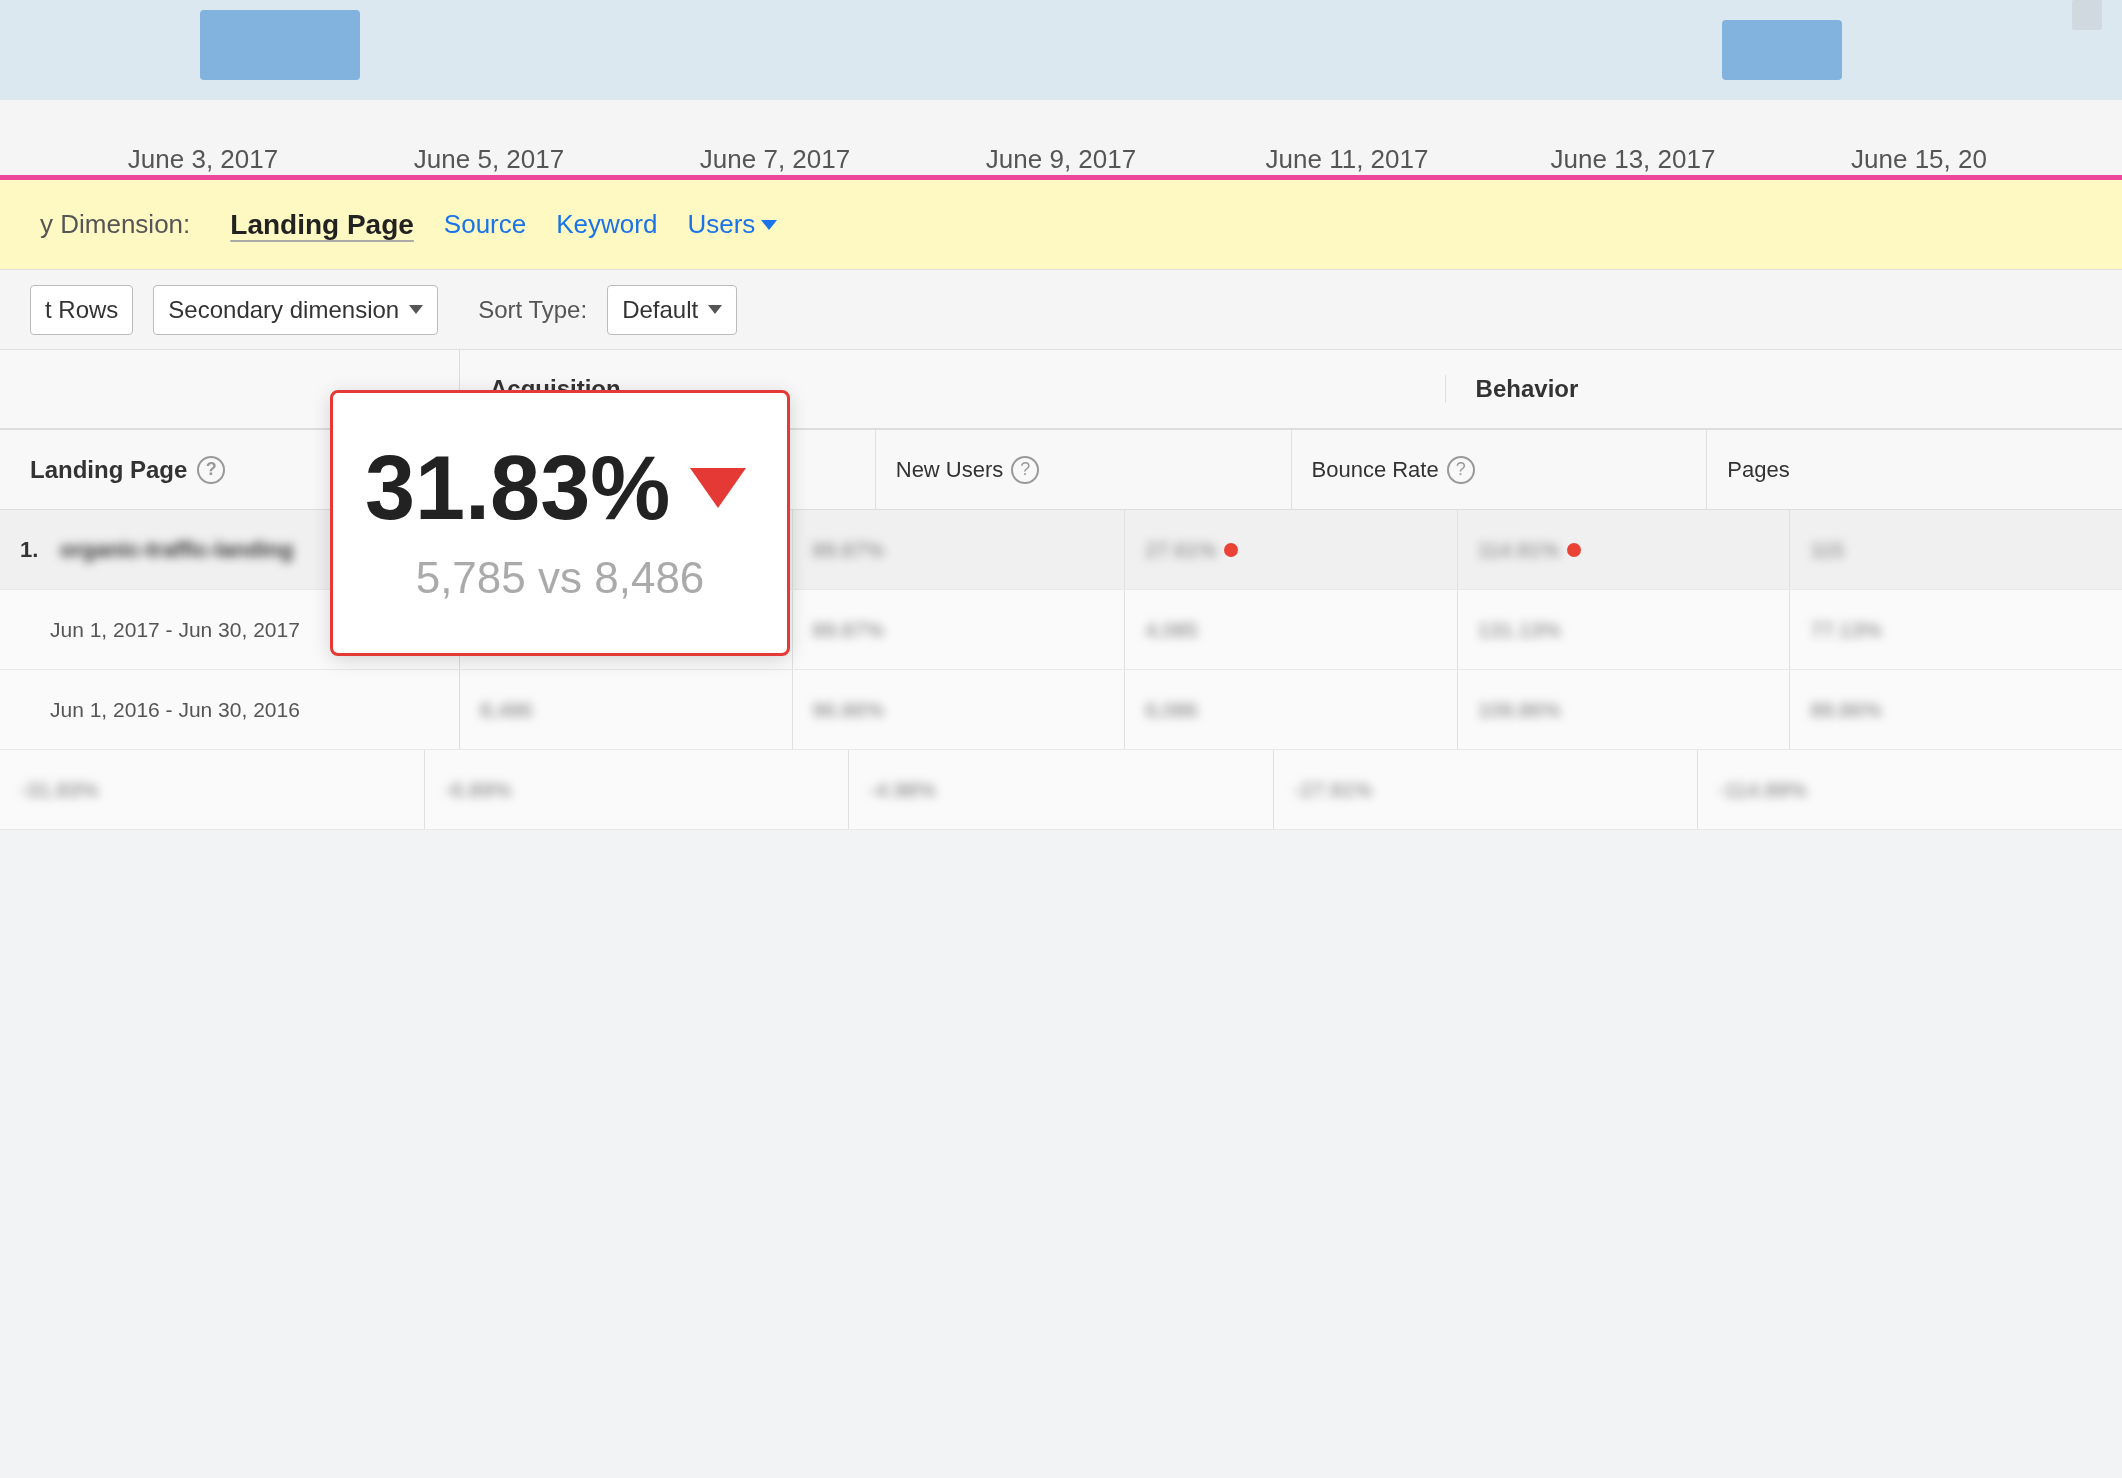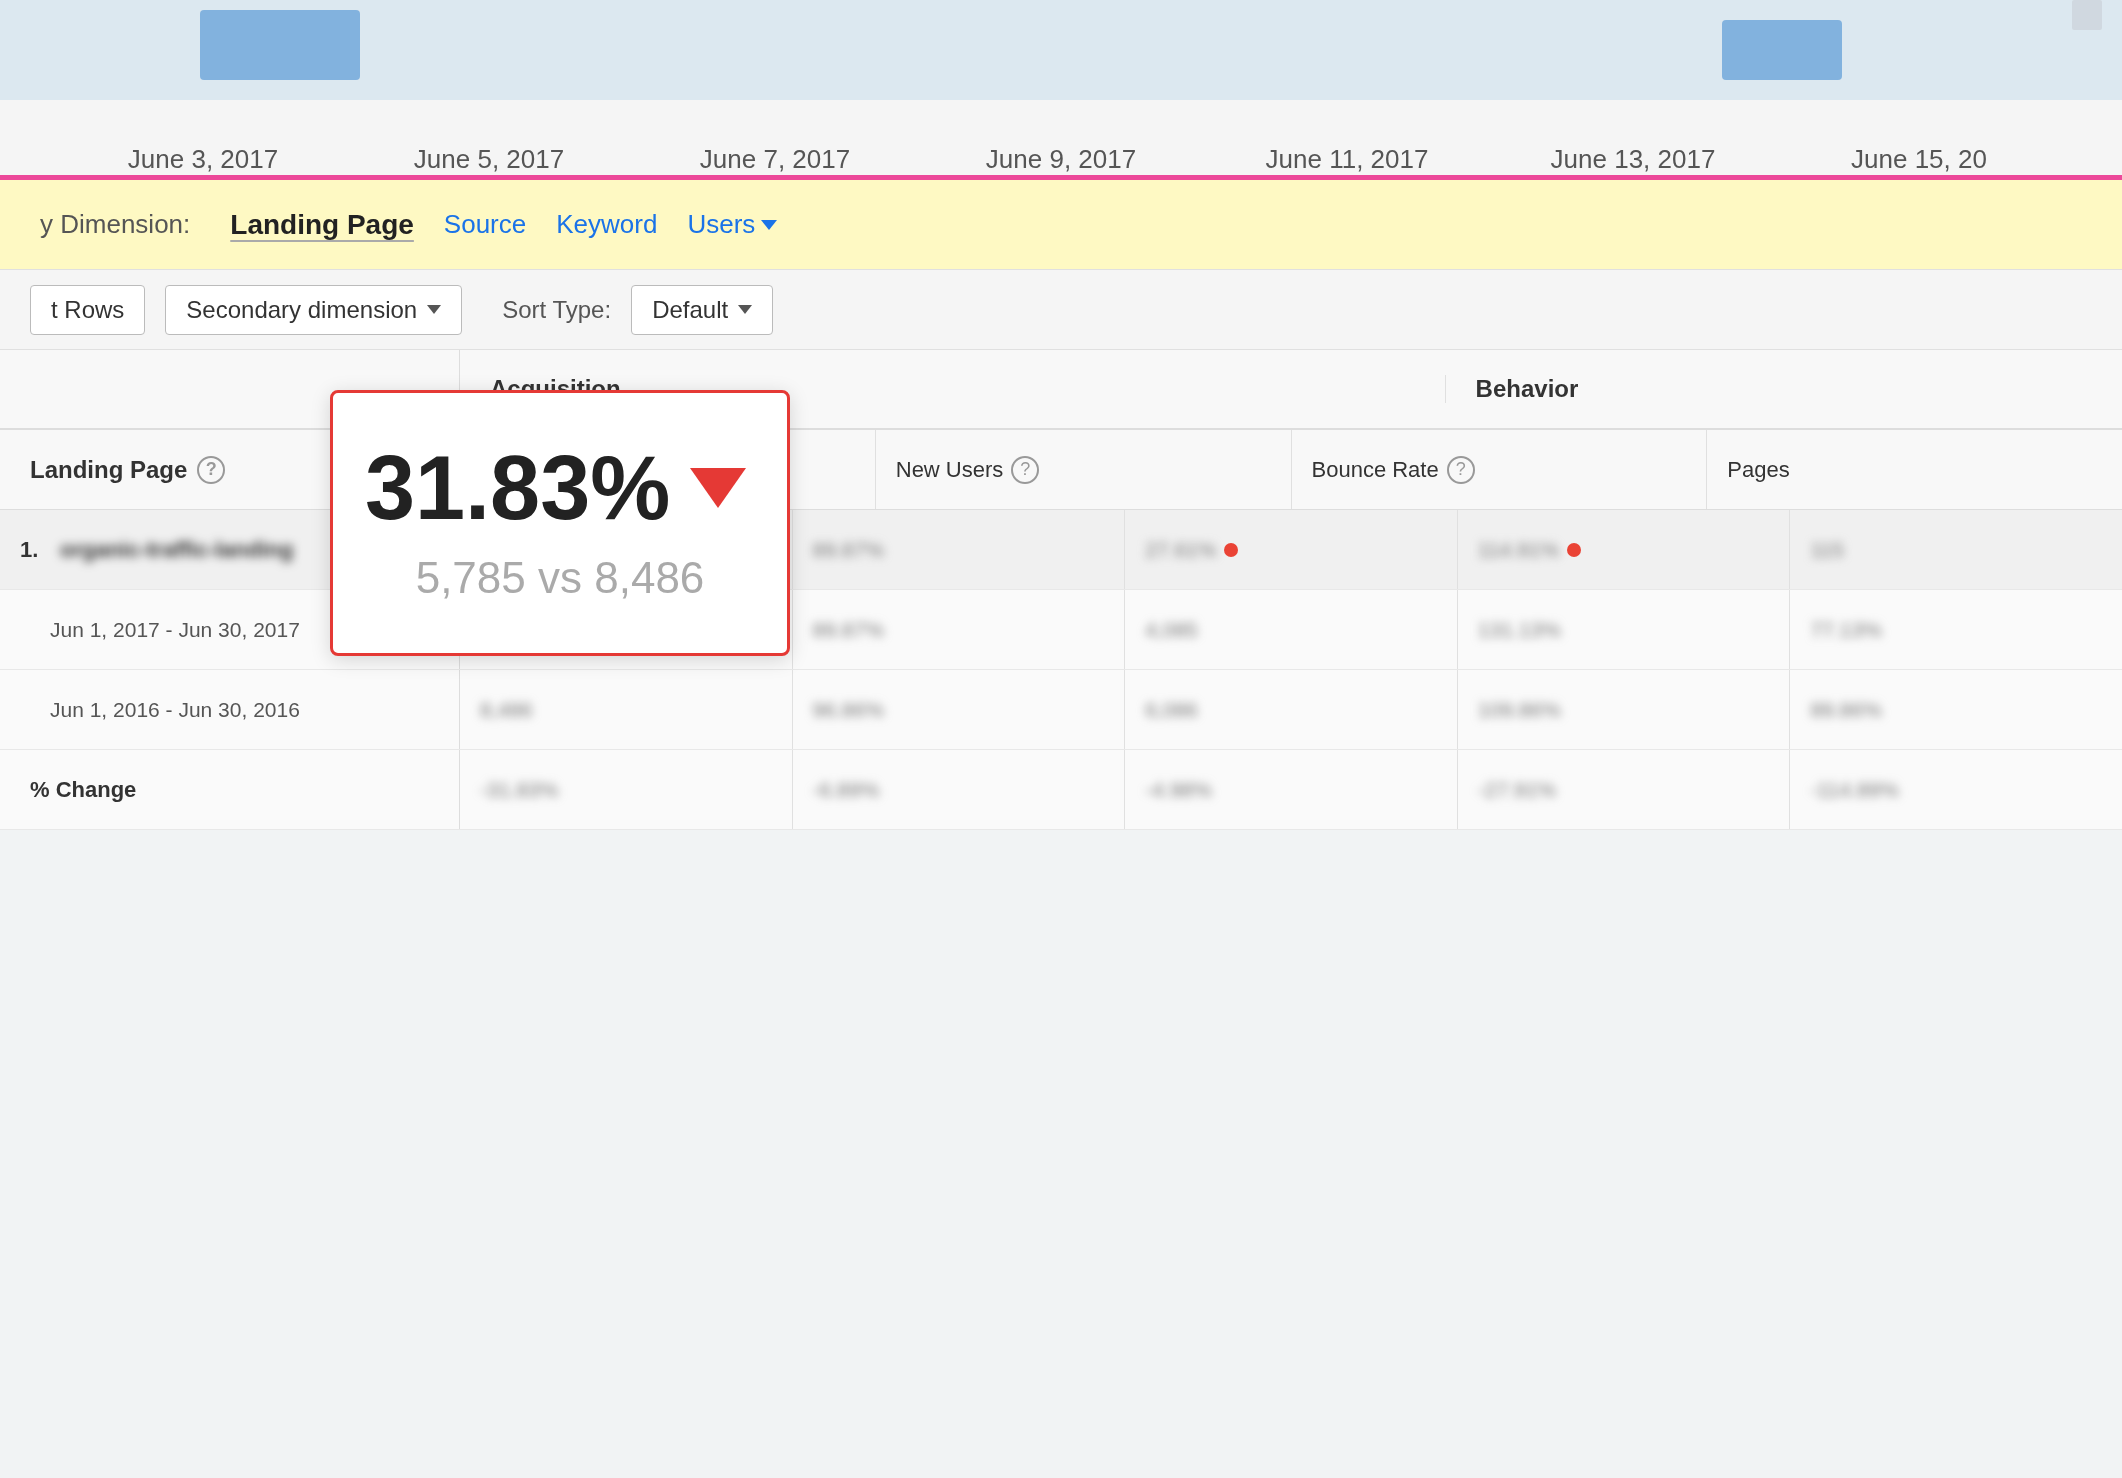--- a/index.html
+++ b/index.html
@@ -92,21 +92,21 @@
       display: flex;
       align-items: center;
       padding: 0 30px;
       gap: 20px;
       border-bottom: 1px solid #e0e0e0;
     }
     .toolbar-btn {
       border: 1px solid #bbb;
       background: white;
       border-radius: 4px;
-      padding: 10px 20px;
+      padding: 10px 14px;
       font-size: 24px;
       color: #333;
       cursor: pointer;
       display: flex;
       align-items: center;
       gap: 10px;
     }
     .toolbar-btn .btn-arrow {
       width: 0;
       height: 0;
@@ -446,21 +446,20 @@
         </div>
       <div class="row-data">
           <span class="blurred">109.86%</span>
         </div>
       <div class="row-data">
           <span class="blurred">89.86%</span>
         </div>
     </div>
 
     <div class="data-row">
-      <div class="row-label bold">% Change</div>
       <div class="row-data">
           <span class="blurred">-31.83%</span>
         </div>
       <div class="row-data">
           <span class="blurred">-6.89%</span>
         </div>
       <div class="row-data">
           <span class="blurred">-4.98%</span>
         </div>
       <div class="row-data">

